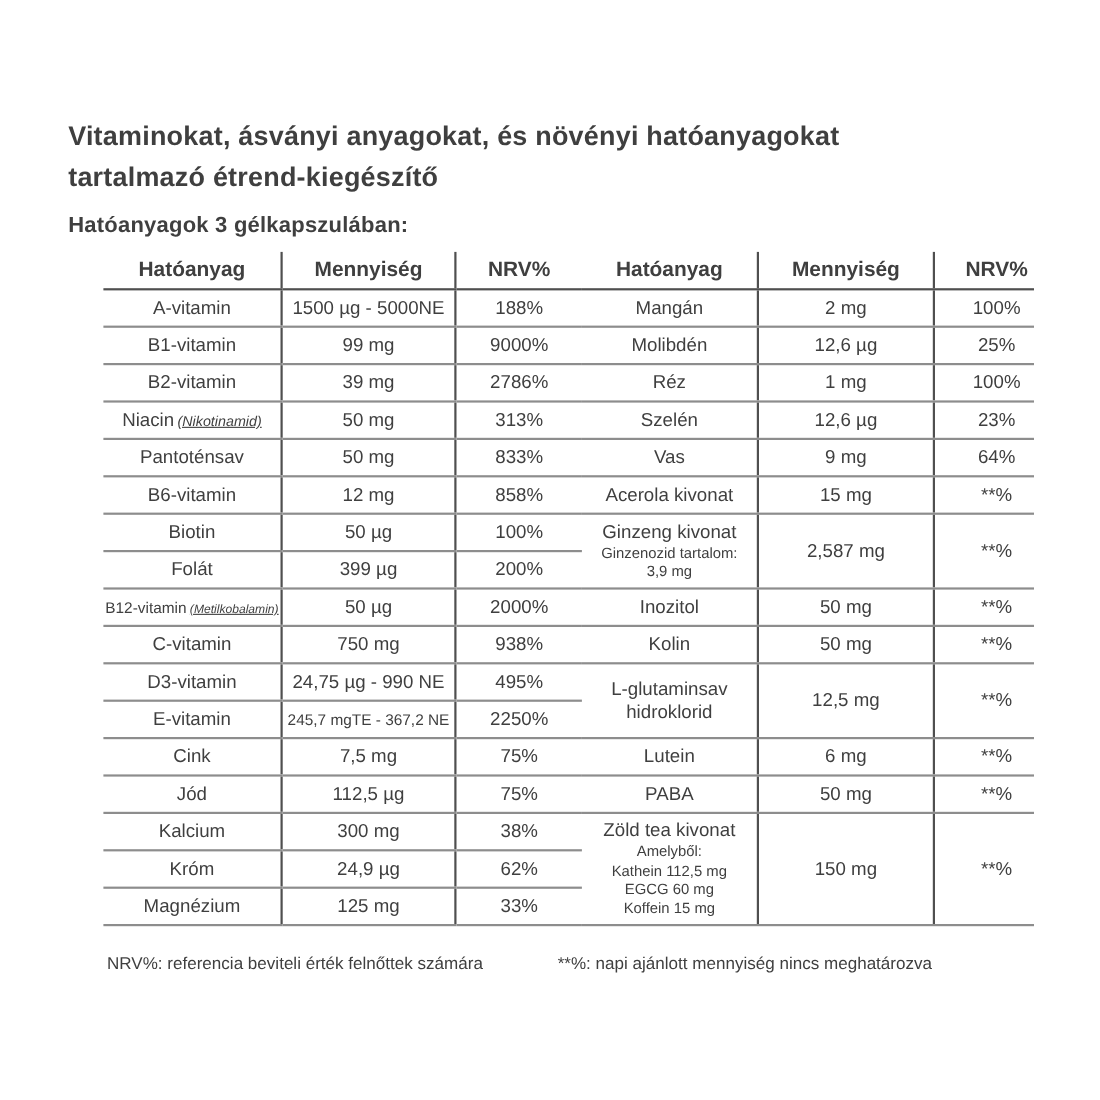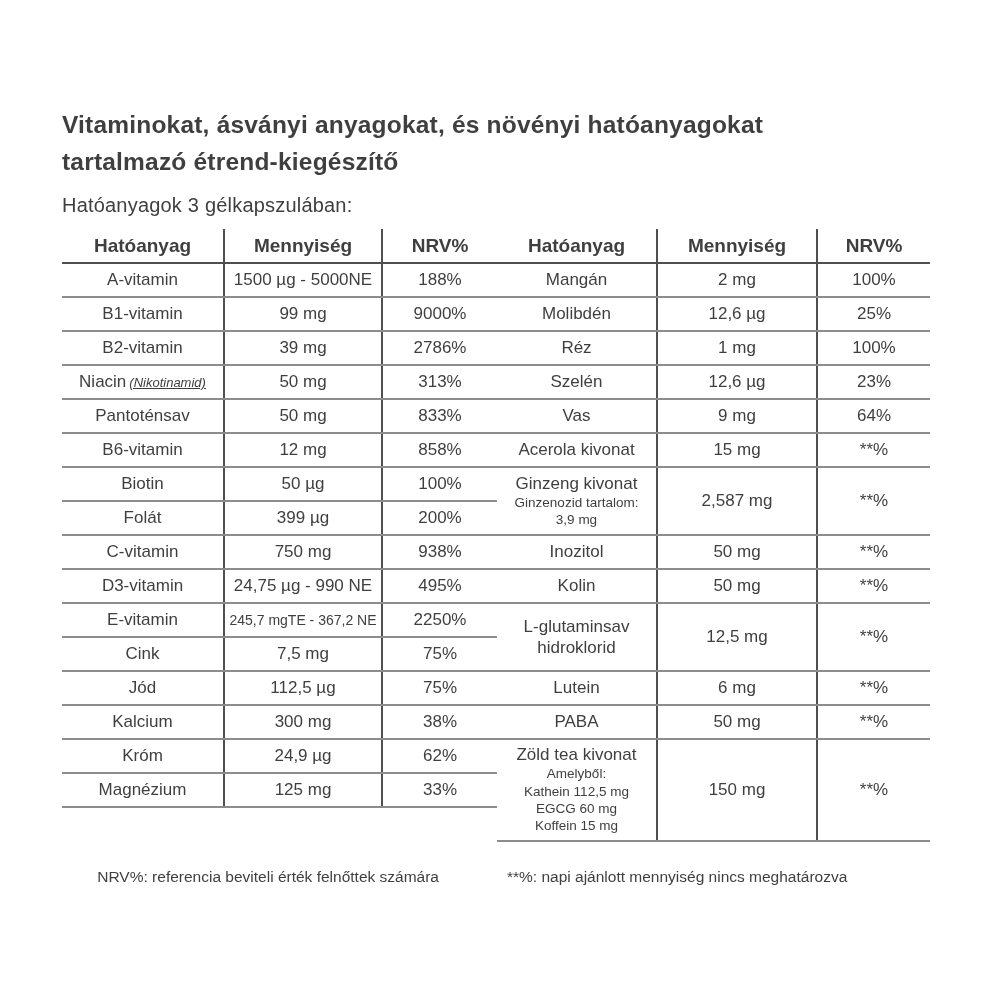--- a/index.html
+++ b/index.html
@@ -14,23 +14,23 @@
   body{font-family:"Liberation Sans","DejaVu Sans",sans-serif;color:var(--text);}
   .page{
     width:940px;height:1000px;background:var(--bg);
     padding:106px 60px 0 62px;position:relative;overflow:hidden;
   }
   .title{
     font-size:24.5px;font-weight:bold;line-height:37px;
     max-width:885px;letter-spacing:0.2px;
   }
   .subtitle{
-    font-size:20px;font-weight:normal;margin-top:14px;letter-spacing:0.2px;
-  }
-  .tables{display:flex;margin-top:12px;align-items:flex-start;}
+    font-size:20px;font-weight:bold;margin-top:14px;letter-spacing:0.2px;
+  }
+  .tables{display:flex;margin-top:12px;align-items:center;margin-left:32px;}
   .divider{width:5px;background:var(--divider);}
   table{border-collapse:collapse;table-layout:fixed;}
   table.t-left{width:435px;}
   table.t-right{width:433px;}
   th,td{
     text-align:center;vertical-align:middle;
     font-size:17px;color:var(--text);overflow:hidden;
   }
   thead th{
     font-size:19px;font-weight:bold;
@@ -111,20 +111,25 @@
           <td>Biotin</td>
           <td>50 µg</td>
           <td>100%</td>
         </tr>
         <tr class="rh1">
           <td>Folát</td>
           <td>399 µg</td>
           <td>200%</td>
         </tr>
         <tr class="rh1">
+          <td><span class="name sm">B12-vitamin</span><span class="note xs">(Metilkobalamin)</span></td>
+          <td>50 µg</td>
+          <td>2000%</td>
+        </tr>
+        <tr class="rh1">
           <td>C-vitamin</td>
           <td>750 mg</td>
           <td>938%</td>
         </tr>
         <tr class="rh1">
           <td>D3-vitamin</td>
           <td class="amt">24,75 µg - 990 NE</td>
           <td>495%</td>
         </tr>
         <tr class="rh1">

